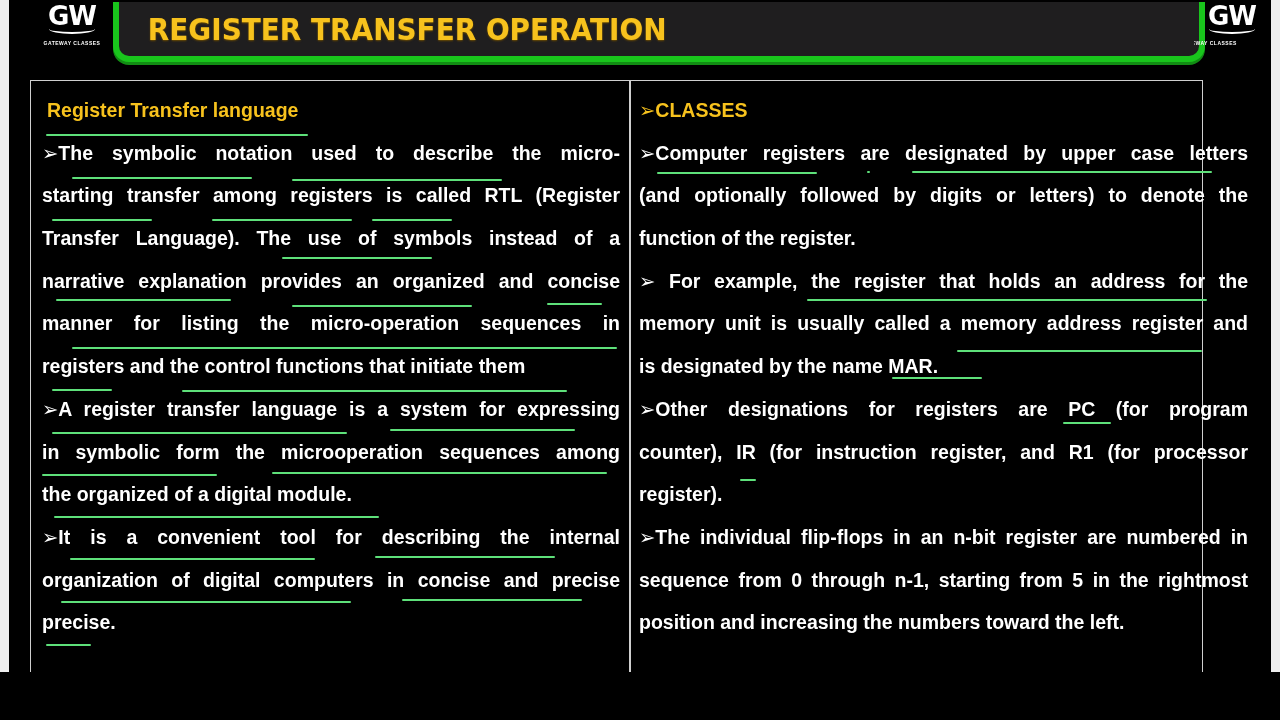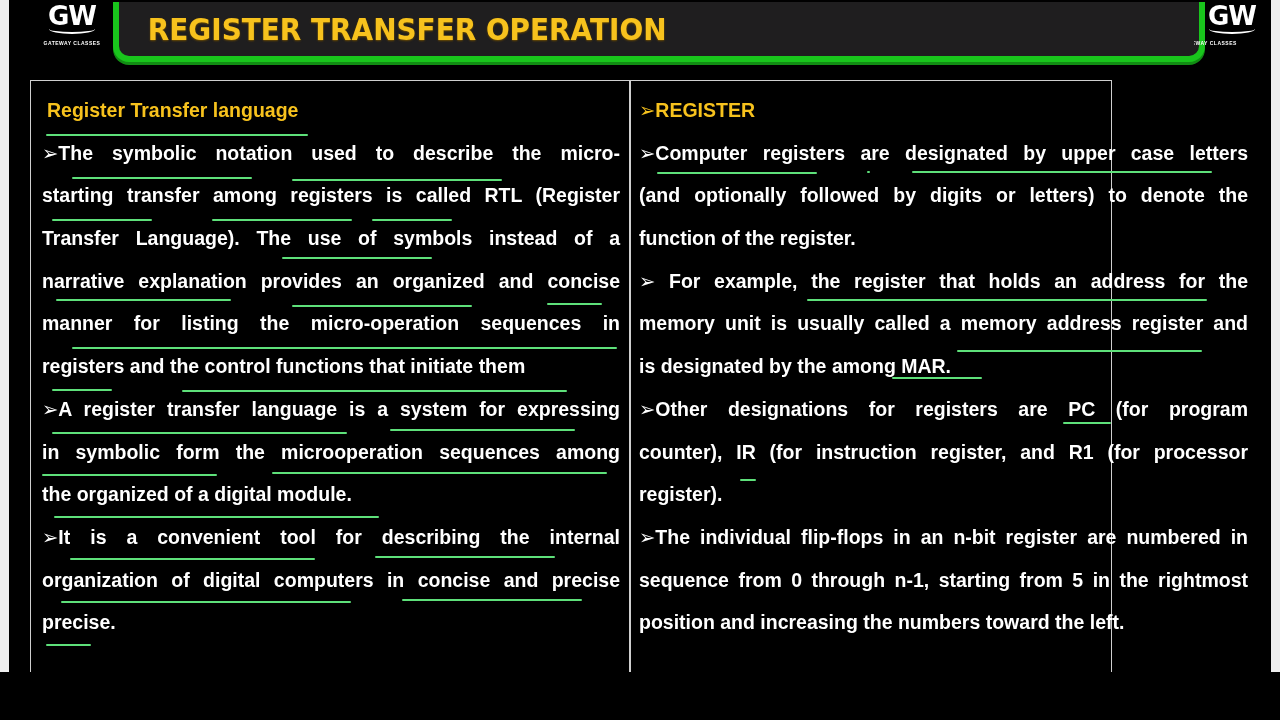--- a/index.html
+++ b/index.html
@@ -38,21 +38,21 @@
       display: flex; align-items: center; justify-content: flex-start;
     }
     .title-text {
       color: #f7c21d; font-weight: bold; font-size: 31px;
       font-family: "DejaVu Sans", sans-serif; letter-spacing: 0px;
       text-shadow: 0 1px 2px #6b4b00; transform: scaleX(0.9);
     }
 
     
     .frame {
-      position: absolute; left: 30px; top: 80px; width: 1082px; height: 592px;
+      position: absolute; left: 30px; top: 80px; width: 1173px; height: 592px;
       border: 1.5px solid #cfcfcf; border-bottom: none;
     }
     .divider { position: absolute; left: 598px; top: 0; width: 1.5px; height: 592px; background: #cfcfcf; }
 
     .col { position: absolute; top: 8px; }
     .col-left { left: 11px; width: 578px; }
     .col-right { left: 608px; width: 609px; }
 
     .line {
       color: #fff; font-weight: bold; font-size: 19.5px; line-height: 42.7px; height: 42.7px;
@@ -125,27 +125,27 @@
         <div class="ul" style="left:230px;top:383px;width:335px;"></div>
         <div class="ul" style="left:12px;top:427px;width:325px;"></div>
         <div class="ul" style="left:28px;top:469px;width:245px;"></div>
         <div class="ul" style="left:333px;top:467px;width:180px;"></div>
         <div class="ul" style="left:19px;top:512px;width:290px;"></div>
         <div class="ul" style="left:360px;top:510px;width:180px;"></div>
         <div class="ul" style="left:4px;top:555px;width:45px;"></div>
       </div>
 
       <div class="col col-right">
-        <div class="line heading">➢REGISTER</div>
+        <div class="line heading">➢CLASSES</div>
         <div class="line justify">➢Computer registers are designated by upper case letters</div>
         <div class="line justify">(and optionally followed by digits or letters) to denote the</div>
         <div class="line">function of the register.</div>
         <div class="line justify">➢ For example, the register that holds an address for the</div>
         <div class="line justify">memory unit is usually called a memory address register and</div>
-        <div class="line">is designated by the among MAR.</div>
+        <div class="line">is designated by the name MAR.</div>
         <div class="line justify">➢Other designations for registers are PC (for program</div>
         <div class="line justify">counter), IR (for instruction register, and R1 (for processor</div>
         <div class="line">register).</div>
         <div class="line justify">➢The individual flip-flops in an n-bit register are numbered in</div>
         <div class="line justify">sequence from 0 through n-1, starting from 5 in the rightmost</div>
         <div class="line">position and increasing the numbers toward the left.</div>
 
         <div class="ul" style="left:18px;top:83px;width:160px;"></div>
         <div class="ul" style="left:228px;top:82px;width:3px;"></div>
         <div class="ul" style="left:273px;top:82px;width:300px;"></div>

